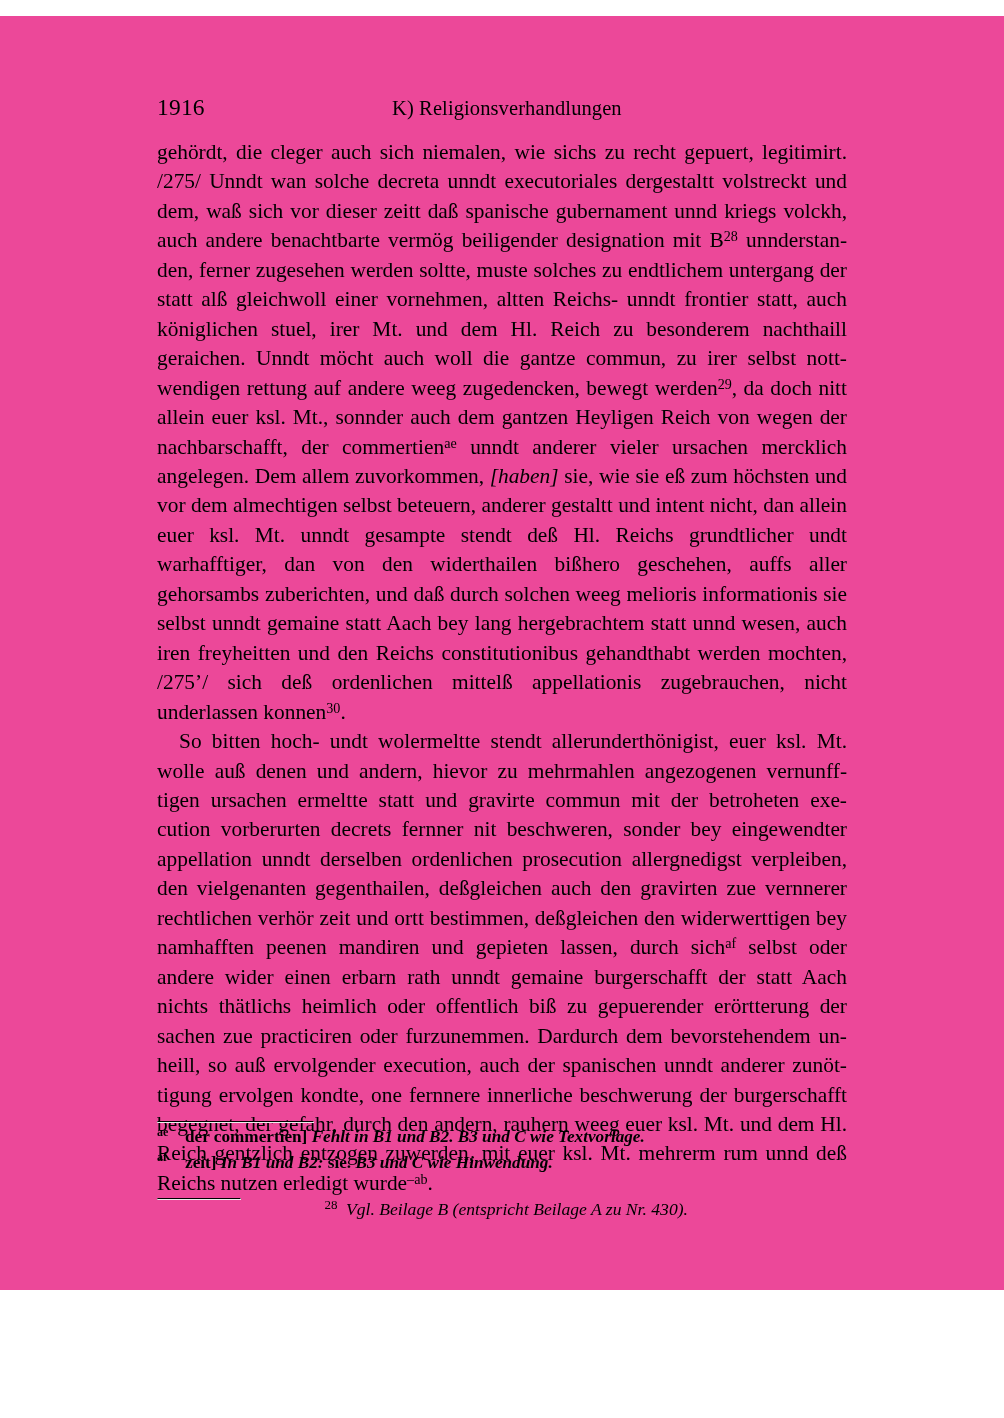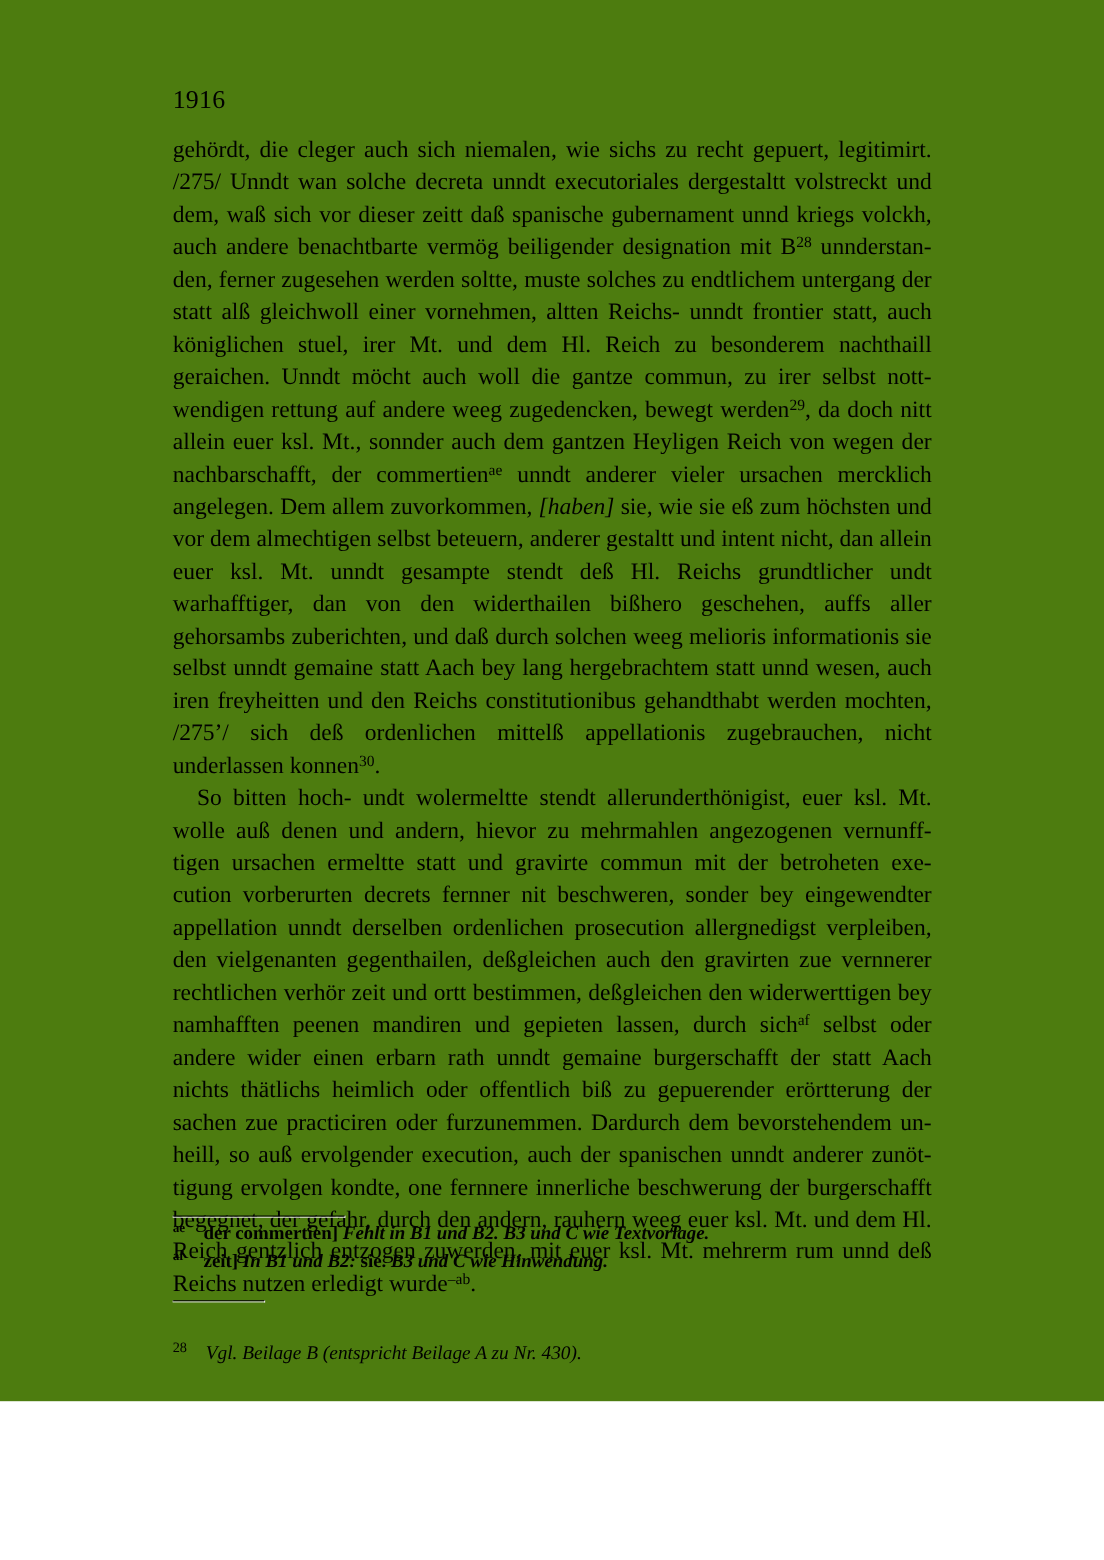--- a/index.html
+++ b/index.html
@@ -9,22 +9,22 @@
     background: #ffffff;
   }
   body {
     font-family: "Liberation Serif", "DejaVu Serif", serif;
     color: #000000;
   }
   #page {
     position: relative;
     width: 1004px;
     height: 1274px;
-    margin: 0 auto;
-    background: #4d7c0f;
+    margin: 16px auto;
+    background: #ec4899;
     overflow: hidden;
   }
   .text-block {
     position: absolute;
     left: 157px;
     width: 690px;
   }
 
   
   #runhead {
@@ -99,23 +99,24 @@
     display: inline-block;
     width: 28px;
     text-indent: 0;
     font-size: 12.0px;
     vertical-align: 0.52em;
     line-height: 0;
   }
   #apparatus .entry.second .mark { letter-spacing: 0; }
 
   #notes {
-    top: 1216px;
+    top: 1180px;
     font-size: 17.6px;
     line-height: 26.2px;
+    text-align: center;
   }
   #notes .note {
     margin: 0;
     padding-left: 30px;
     text-indent: -30px;
     font-style: italic;
   }
   #notes .note .num {
     display: inline-block;
     width: 30px;
@@ -126,20 +127,21 @@
     line-height: 0;
   }
 </style>
 </head>
 <body>
 
 <div id="page">
 
   <header class="text-block" id="runhead">
     <span class="folio">1916</span>
+    <span class="title">K) Religionsverhandlungen</span>
   </header>
 
   <main class="text-block" id="body">
       <p><span>gehördt, die cleger auch sich niemalen, wie sichs zu recht gepuert, legitimirt.</span> <span>/275/ Unndt wan solche decreta unndt executoriales dergestaltt volstreckt und</span> <span>dem, waß sich vor dieser zeitt daß spanische gubernament unnd kriegs volckh,</span> <span>auch andere benachtbarte vermög beiligender designation mit B<sup>28</sup> unnderstan-</span> <span>den, ferner zugesehen werden soltte, muste solches zu endtlichem untergang</span> <span>der statt alß gleichwoll einer vornehmen, altten Reichs- unndt frontier statt,</span> <span>auch königlichen stuel, irer Mt. und dem Hl. Reich zu besonderem nachthaill</span> <span>geraichen. Unndt möcht auch woll die gantze commun, zu irer selbst nott-</span> <span>wendigen rettung auf andere weeg zugedencken, bewegt werden<sup>29</sup>, da doch</span> <span>nitt allein euer ksl. Mt., sonnder auch dem gantzen Heyligen Reich von wegen</span> <span>der nachbarschafft, der commertien<sup>ae</sup> unndt anderer vieler ursachen mercklich</span> <span>angelegen. Dem allem zuvorkommen, <span class="it">[haben]</span> sie, wie sie eß zum höchsten</span> <span>und vor dem almechtigen selbst beteuern, anderer gestaltt und intent nicht,</span> <span>dan allein euer ksl. Mt. unndt gesampte stendt deß Hl. Reichs grundtlicher</span> <span>undt warhafftiger, dan von den widerthailen bißhero geschehen, auffs aller</span> <span>gehorsambs zuberichten, und daß durch solchen weeg melioris informationis</span> <span>sie selbst unndt gemaine statt Aach bey lang hergebrachtem statt unnd wesen,</span> <span>auch iren freyheitten und den Reichs constitutionibus gehandthabt werden</span> <span>mochten, /275’/ sich deß ordenlichen mittelß appellationis zugebrauchen, nicht</span> <span class="lastline">underlassen konnen<sup>30</sup>.</span></p>
       <p class="indent"><span>So bitten hoch- undt wolermeltte stendt allerunderthönigist, euer ksl. Mt.</span> <span>wolle auß denen und andern, hievor zu mehrmahlen angezogenen vernunff-</span> <span>tigen ursachen ermeltte statt und gravirte commun mit der betroheten exe-</span> <span>cution vorberurten decrets fernner nit beschweren, sonder bey eingewendter</span> <span>appellation unndt derselben ordenlichen prosecution allergnedigst verpleiben,</span> <span>den vielgenanten gegenthailen, deßgleichen auch den gravirten zue vernnerer</span> <span>rechtlichen verhör zeit und ortt bestimmen, deßgleichen den widerwerttigen</span> <span>bey namhafften peenen mandiren und gepieten lassen, durch sich<sup>af</sup> selbst oder</span> <span>andere wider einen erbarn rath unndt gemaine burgerschafft der statt Aach</span> <span>nichts thätlichs heimlich oder offentlich biß zu gepuerender erörtterung der</span> <span>sachen zue practiciren oder furzunemmen. Dardurch dem bevorstehendem un-</span> <span>heill, so auß ervolgender execution, auch der spanischen unndt anderer zunöt-</span> <span>tigung ervolgen kondte, one fernnere innerliche beschwerung der burgerschafft</span> <span>begegnet, der gefahr, durch den andern, rauhern weeg euer ksl. Mt. und dem</span> <span>Hl. Reich gentzlich entzogen zuwerden, mit euer ksl. Mt. mehrerm rum unnd</span> <span class="lastline">deß Reichs nutzen erledigt wurde<sup>–ab</sup>.</span></p>
     </main>
 
   <hr class="rule" id="rule-apparatus">
   <section class="text-block" id="apparatus">
       <div class="entry"><span class="mark">ae</span><span>der commertien]</span> <span class="it">Fehlt in B1 und B2. B3 und C wie Textvorlage.</span></div>

